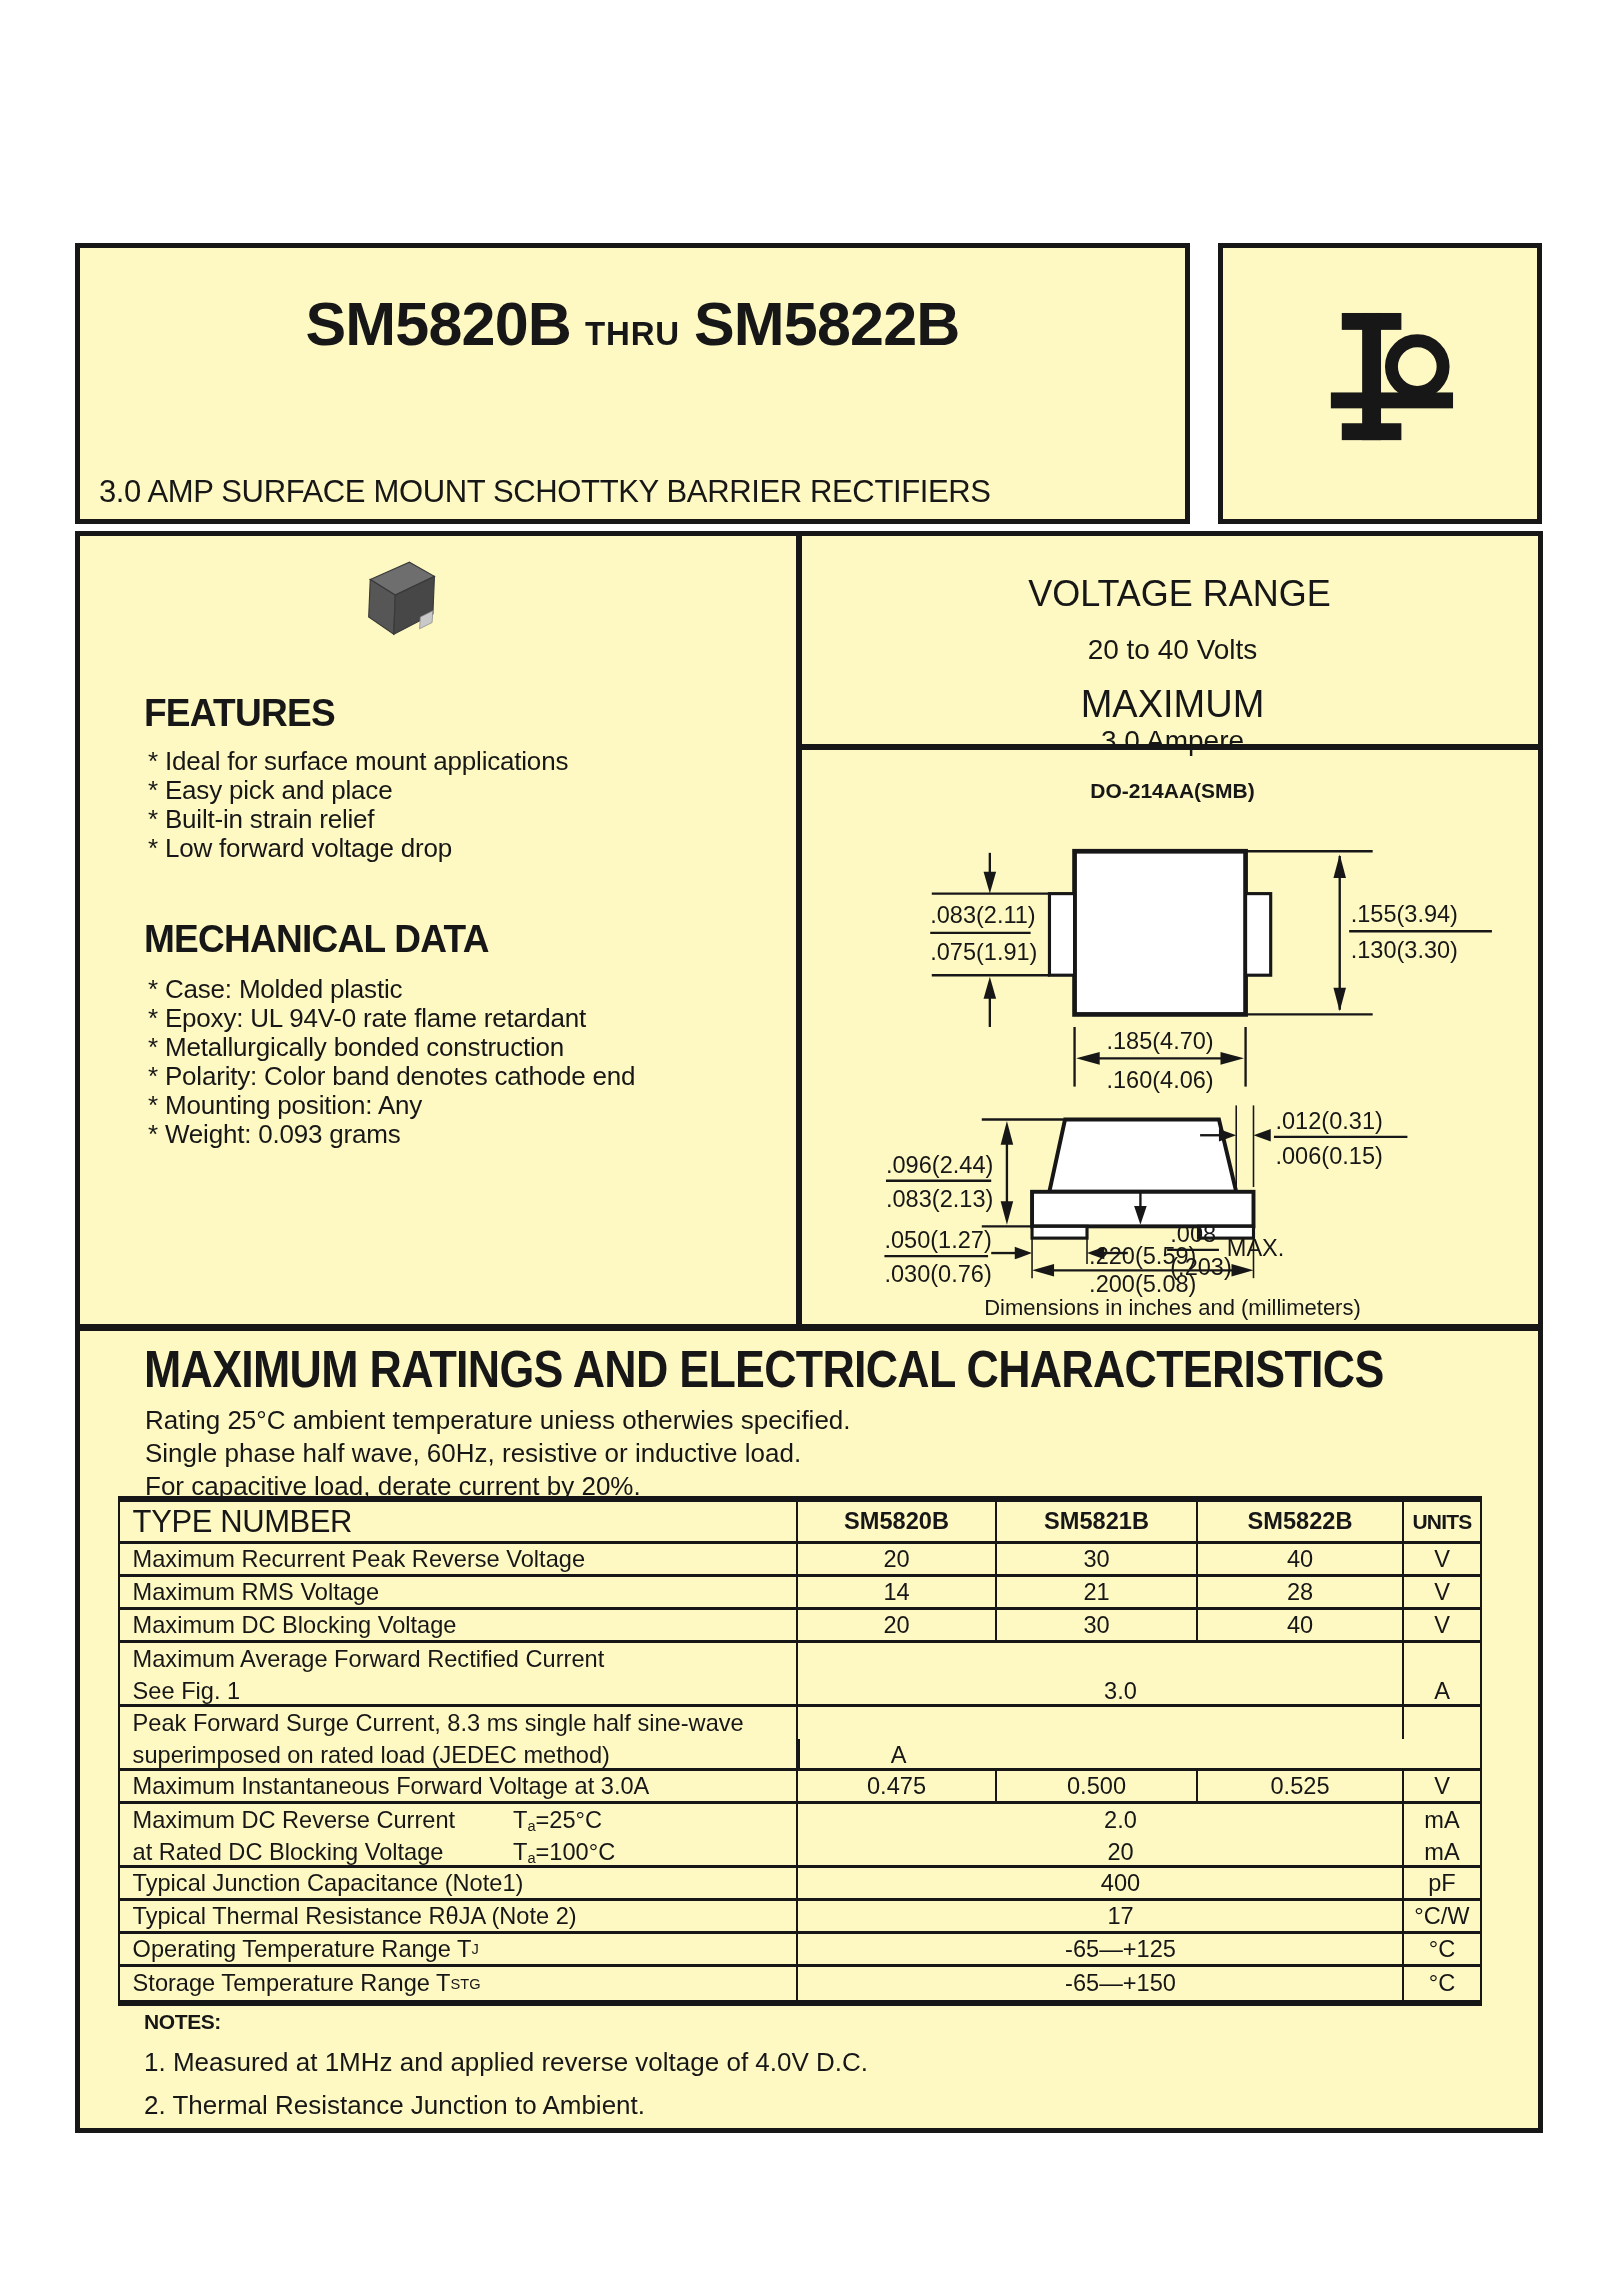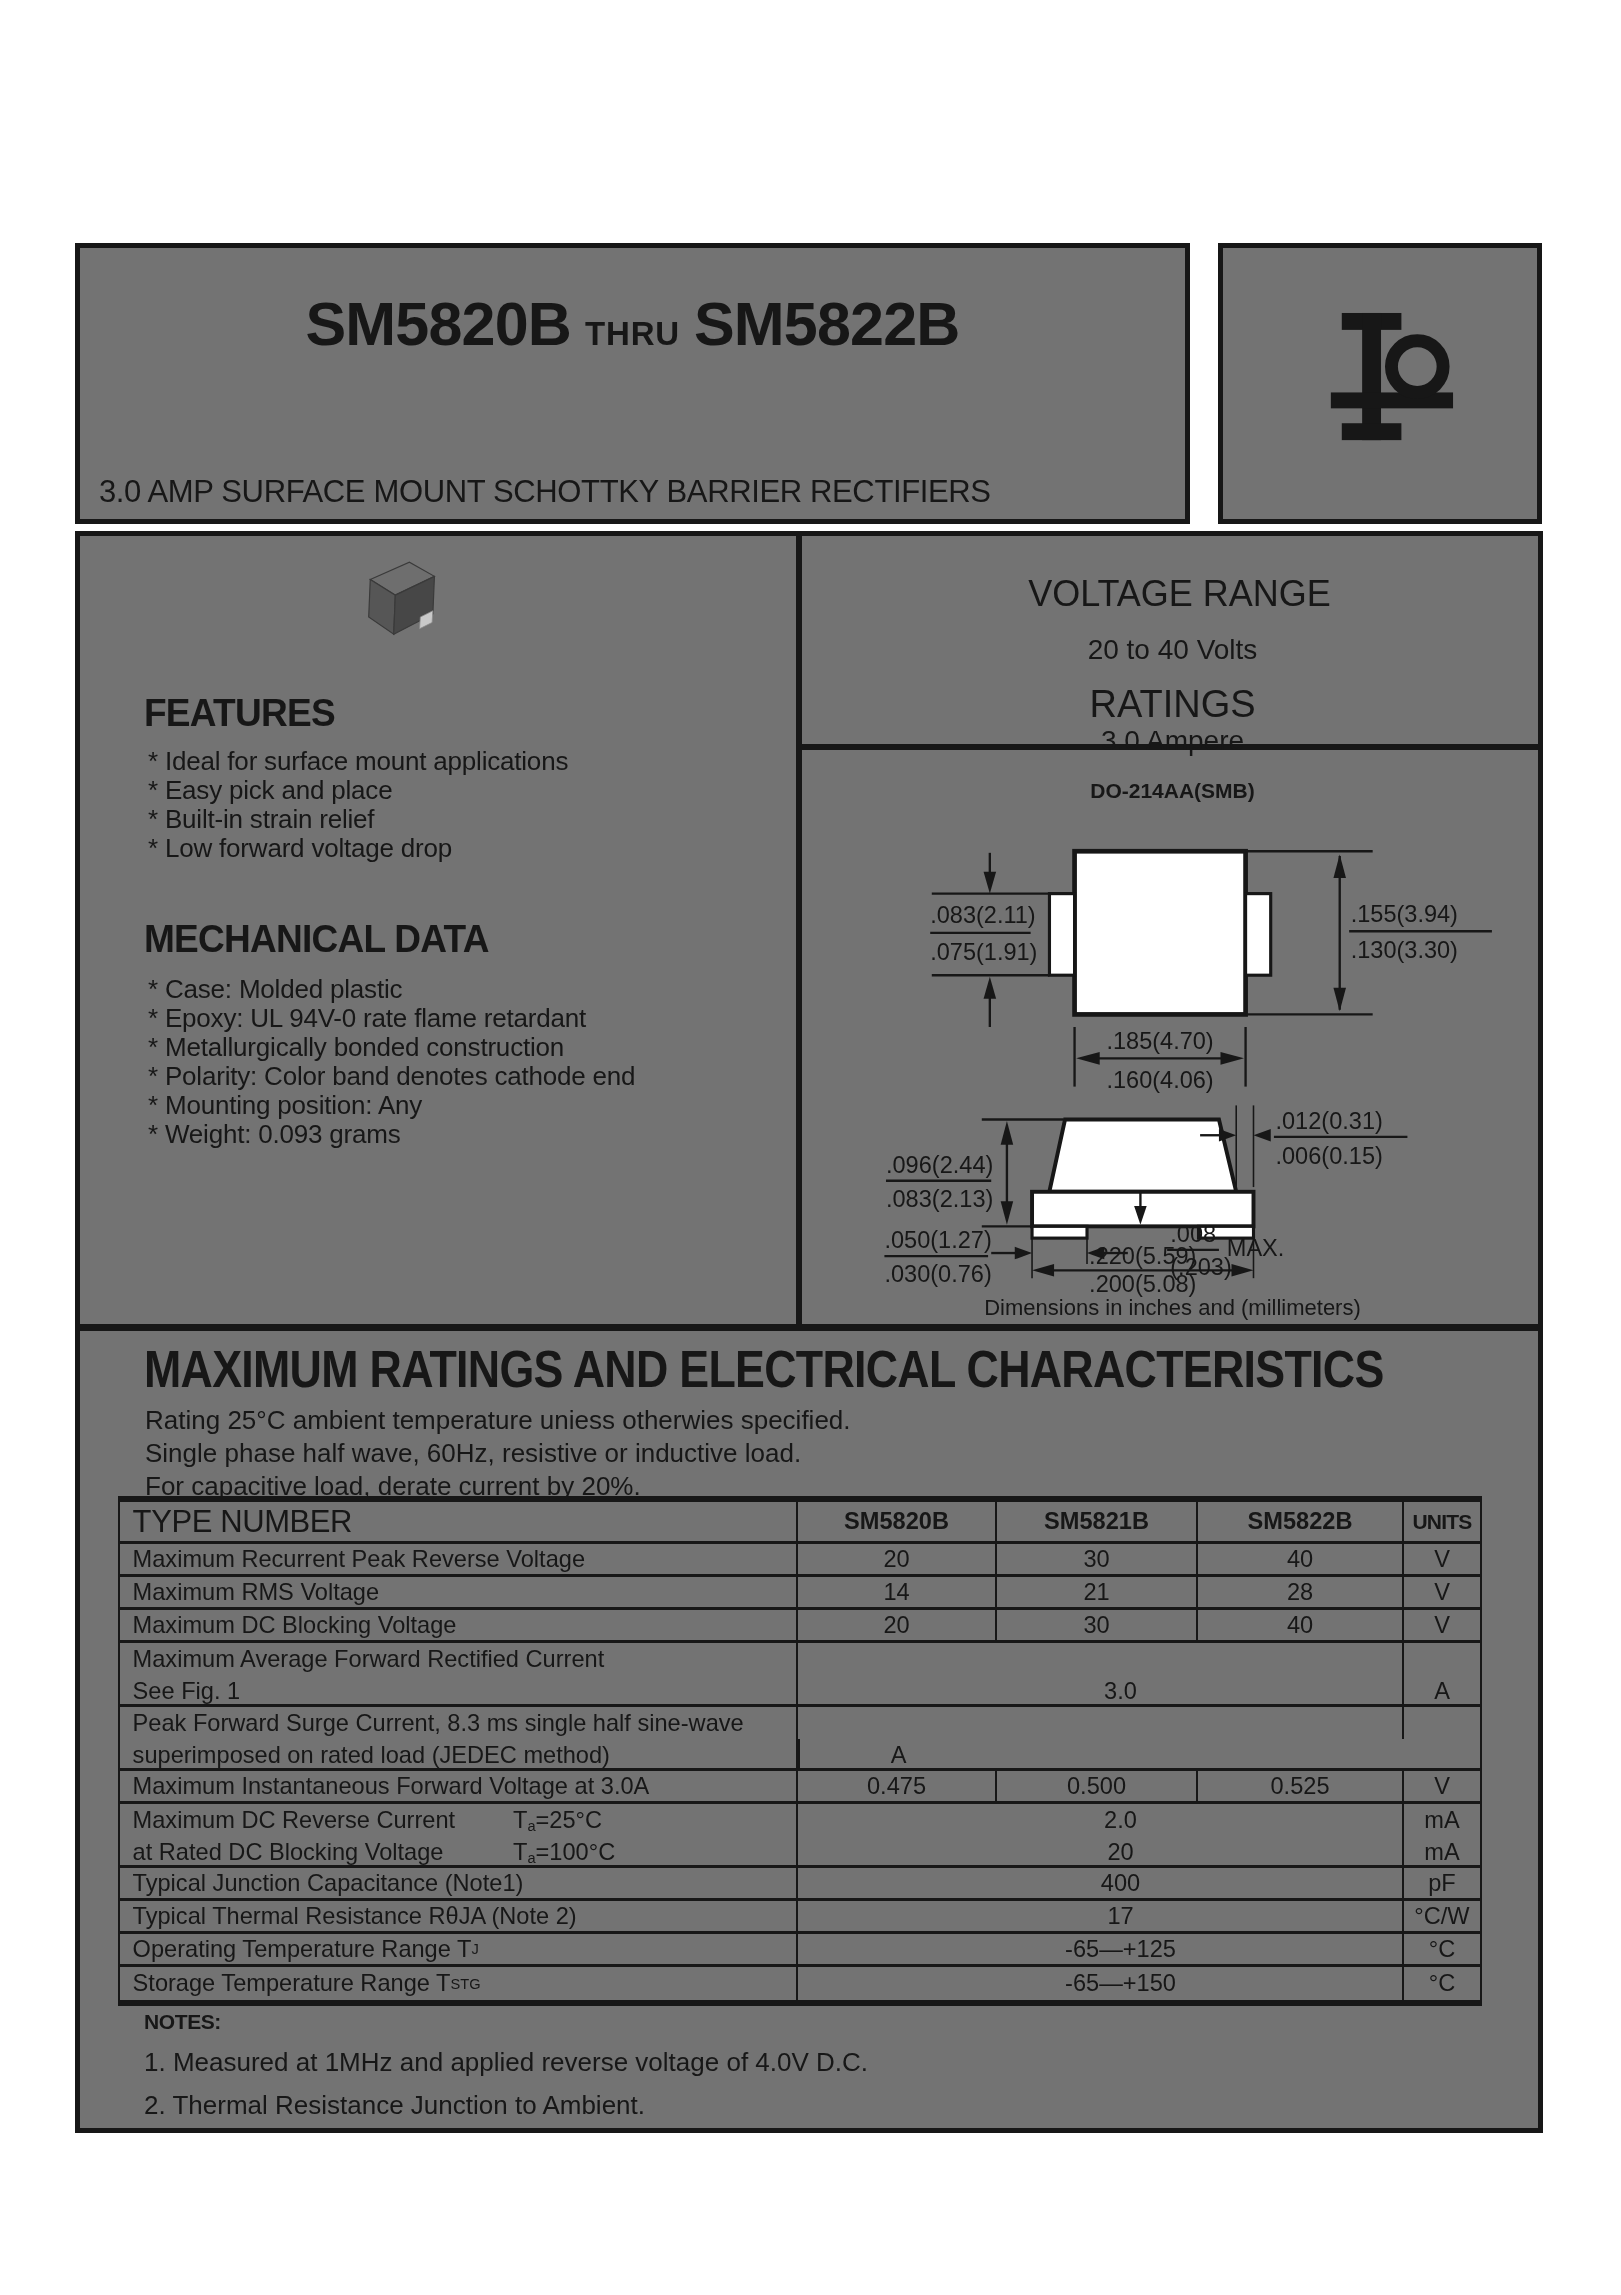--- a/index.html
+++ b/index.html
@@ -1,19 +1,19 @@
 <!DOCTYPE html>
 <html style="font-size:12.6px"><head>
 <meta charset="utf-8">
 <style>
   * { box-sizing: border-box; margin: 0; padding: 0; }
   html,body { background:#ffffff; }
   body { font-family: "Liberation Sans", "DejaVu Sans", sans-serif; color:#171717; }
   .page { position:relative; width:1622px; height:2295px; background:#ffffff; overflow:hidden; }
-  .box { position:absolute; border:5.5px solid #171717; background:#737373; }
+  .box { position:absolute; border:5.5px solid #171717; background:#fef9c3; }
 
   
   .hdr-title { position:absolute; left:0; right:0; top:41px; text-align:center; white-space:nowrap; }
   .hdr-title .big { font-size:61px; font-weight:bold; letter-spacing:-0.8px; }
   .hdr-title .thru { font-size:33px; font-weight:bold; margin:0 14px; letter-spacing:0.8px; }
   .hdr-sub { position:absolute; left:19px; top:225px; font-size:32px; letter-spacing:-0.4px; white-space:nowrap; transform:scaleX(.97); transform-origin:left; }
 
   
   .h-big { font-weight:bold; font-size:39px; letter-spacing:-0.8px; transform:scaleX(.95); transform-origin:left; white-space:nowrap; }
 
@@ -115,21 +115,21 @@
     <li>* Case: Molded plastic</li>
     <li>* Epoxy: UL 94V-0 rate flame retardant</li>
     <li>* Metallurgically bonded construction</li>
     <li>* Polarity: Color band denotes cathode end</li>
     <li>* Mounting position: Any</li>
     <li>* Weight: 0.093 grams</li>
   </ul>
 
   <div class="rc-center vr-head" style="top:573px;padding-left:14px;">VOLTAGE RANGE</div>
   <div class="rc-center vr-val" style="top:623px;">20 to 40 Volts</div>
-  <div class="rc-center cur-head" style="top:669px;">RATINGS</div>
+  <div class="rc-center cur-head" style="top:669px;">MAXIMUM</div>
   <div class="rc-center cur-val" style="top:716px;">3.0 Ampere</div>
 
   <div class="rc-center" style="top:779px; font-size:21px; font-weight:bold;">DO-214AA(SMB)</div>
 
   <svg class="abs" style="left:864px; top:834px;" width="640" height="273" viewBox="0 0 815 348">
     <g>
       <rect class="shape" x="268" y="22" width="218" height="208" stroke-width="6"></rect>
       <rect class="shape" x="236" y="76" width="32" height="104" stroke-width="4"></rect>
       <rect class="shape" x="486" y="76" width="32" height="104" stroke-width="4"></rect>
     </g>

